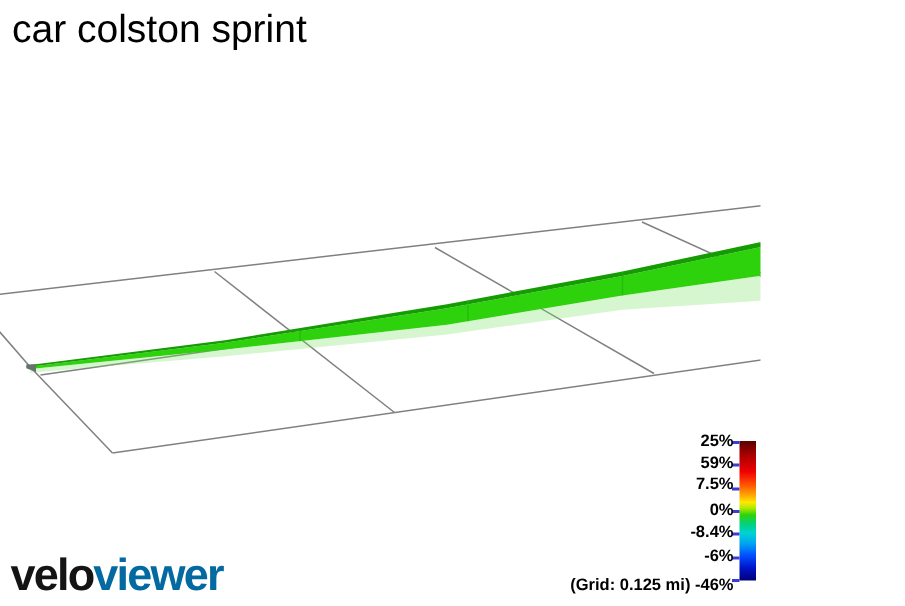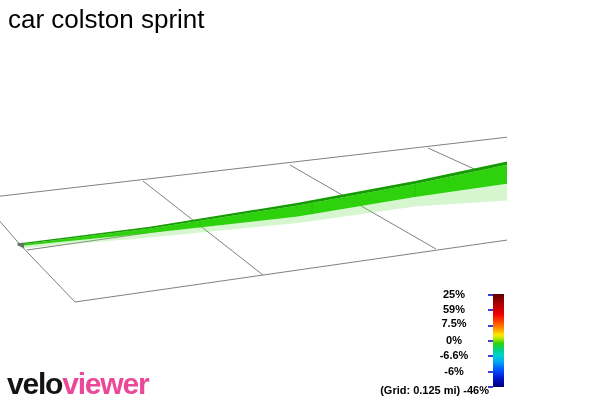--- a/index.html
+++ b/index.html
@@ -6,21 +6,21 @@
   .stage{
     position:relative;width:507px;height:404px;background:#ffffff;
     font-family:"Liberation Sans",sans-serif;overflow:hidden;
   }
   .chart-title{
     position:absolute;left:8px;top:4px;font-size:26px;line-height:30px;
     color:#000;letter-spacing:0;
   }
   .chart-svg{position:absolute;left:0;top:0;width:603px;height:404px;}
   .legend-label{
-    position:absolute;right:18px;width:70px;text-align:center;
+    position:absolute;right:18px;width:70px;text-align:right;
     font-size:11px;font-weight:700;color:#000;line-height:13px;
   }
   .legend-bar{
     position:absolute;right:3px;top:294px;width:11px;height:93px;
     background:#888;
   }
   .legend-tick{
     position:absolute;right:14px;width:5px;height:2px;background:#3b3bd6;
   }
   .footer-note{
@@ -71,25 +71,25 @@
   <div class="legend-tick" style="top: 325px; background: rgb(59, 59, 214);"></div>
   <div class="legend-tick" style="top: 340px; background: rgb(59, 59, 214);"></div>
   <div class="legend-tick" style="top: 355px; background: rgb(59, 59, 214);"></div>
   <div class="legend-tick" style="top: 371px; background: rgb(59, 59, 214);"></div>
   <div class="legend-tick" style="top: 386px; background: rgb(59, 59, 214);"></div>
 
   <div class="legend-label" style="top:288px">25%</div>
   <div class="legend-label" style="top:303px">59%</div>
   <div class="legend-label" style="top:317px">7.5%</div>
   <div class="legend-label" style="top:334px">0%</div>
-  <div class="legend-label" style="top:349px">-6.6%</div>
+  <div class="legend-label" style="top:349px">-8.4%</div>
   <div class="legend-label" style="top:365px">-6%</div>
 
   <div class="footer-note">
     <span>(Grid: 0.125 mi)</span>
     <span>-46%</span>
   </div>
 
   <div class="brand">
-    <span class="part" style="color: rgb(20, 20, 20);">velo</span><span class="part" style="color: #ec4899; margin-top: 46px;">viewer</span>
+    <span class="part" style="color: rgb(20, 20, 20);">velo</span><span class="part" style="color: #0369a1; margin-top: 46px;">viewer</span>
   </div>
 
 </div>
 
 </body></html>

